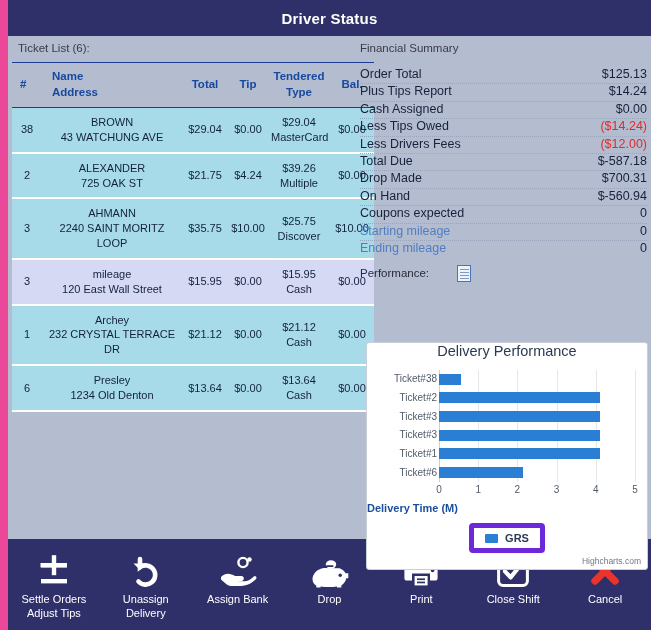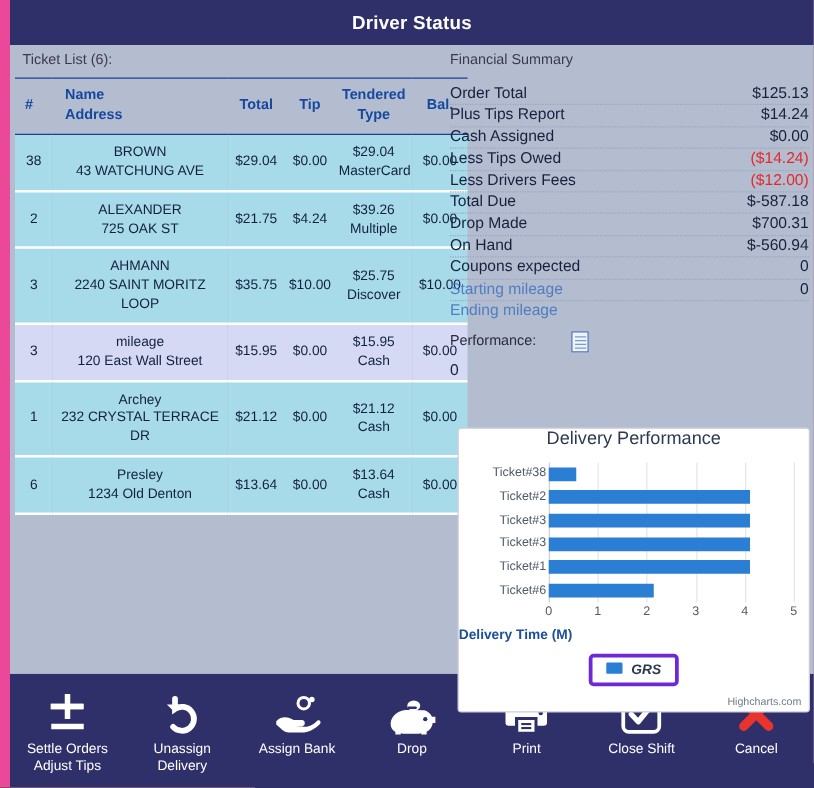--- a/index.html
+++ b/index.html
@@ -104,27 +104,26 @@
     font-size: 11.5px;
     color: #3a3a4a;
     margin-bottom: 13px;
   }
   .fin-row {
     display: flex; align-items: baseline;
     font-size: 12.5px;
     color: #16213c;
     height: 17.4px;
     border-bottom: 1px dotted #9aa6bd;
-    gap: 34px;
   }
   .fin-row .lab { flex: 1 1 auto; white-space: nowrap; }
   .fin-row .val { flex: 0 0 auto; text-align: right; white-space: nowrap; }
   .fin-row.neg .val { color: #e02b2b; }
   .fin-row.link .lab { color: #4f7ec1; }
-  .fin-row.nobd { border-bottom: none; flex-direction: column; }
+  .fin-row.nobd { border-bottom: none; }
 
   .perf-row {
     display: flex; align-items: center;
     margin-top: 3px; height: 24px;
     font-size: 11.5px; color: #2a2a3a;
   }
   .perf-row .plab { margin-right: 28px; }
   .doc-icon {
     width: 14px; height: 17px;
     background: #eef3fb;
@@ -191,25 +190,24 @@
     font-size: 10px; color: #4f5a68;
   }
   .x-label {
     text-align: left; font-size: 11px; font-weight: bold;
     color: #1b4f9c; margin-top: 4px;
   }
   .legend {
     display: flex; justify-content: center; margin-top: 9px;
   }
   .legend-box {
-    display: inline-flex; gap: 7px;
-    border: 3px solid #6d28d9; border-radius: 4px;
+    display: inline-flex; align-items: center; gap: 7px;
+    border: 5px solid #6d28d9; border-radius: 4px;
     padding: 4px 11px; background: #fff;
     cursor: pointer;
-    font-style: italic;
   }
   .legend-swatch { width: 13px; height: 9px; background: #2a7fd4; border-radius: 1px; display:inline-block;}
   .legend-text { font-size: 11px; color: #2b3a52; font-weight: bold; }
   .credits {
     position: absolute; right: 6px; bottom: 3px;
     font-size: 8.5px; color: #707a88;
     cursor: pointer;
   }
 
   

